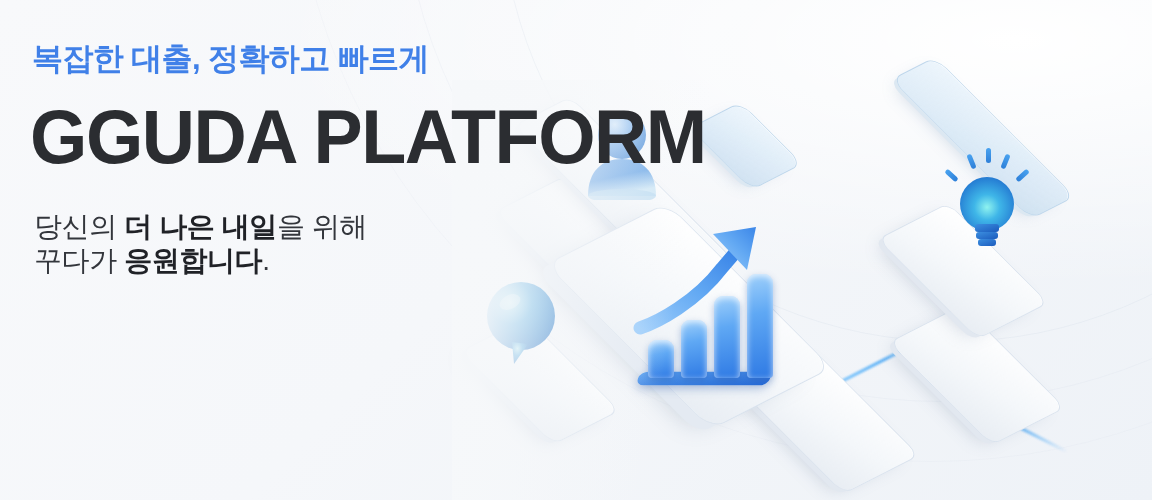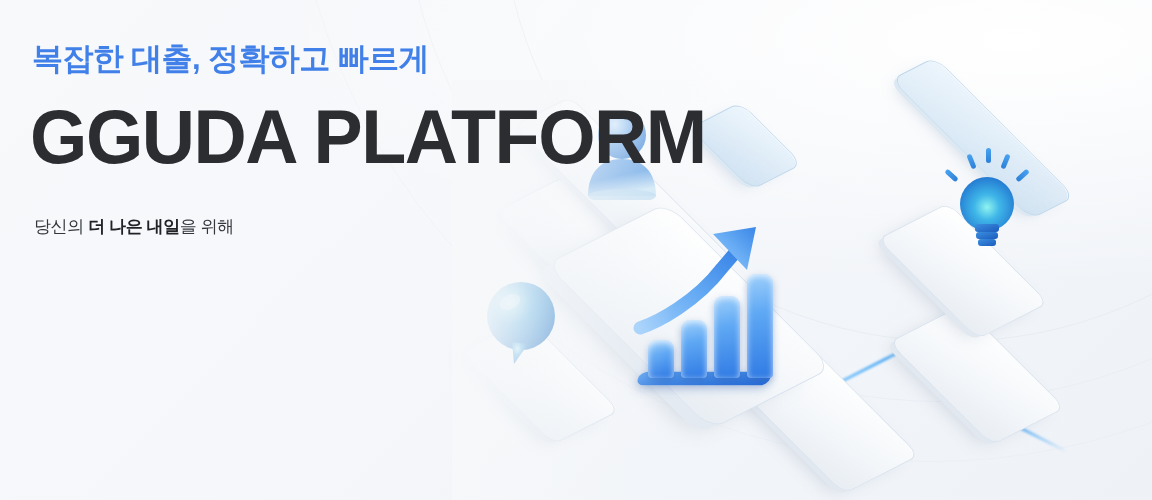--- a/index.html
+++ b/index.html
@@ -33,21 +33,21 @@
     color:#4080e8;white-space:nowrap;
   }
   .title{
     position:absolute;left:-2px;top:99px;
     font-size:76px;line-height:76px;font-weight:700;
     letter-spacing:-1.5px;color:#2b2d31;white-space:nowrap;
     transform:scaleX(.97);transform-origin:left center;
   }
   .sub{
     position:absolute;left:2px;top:210px;
-    font-size:17px;line-height:34px;color:#33363c;font-weight:500;
+    font-size:28px;line-height:34px;color:#33363c;font-weight:500;
     letter-spacing:-.4px;white-space:nowrap;
   }
   .sub b{font-weight:700;color:#202227;}
   .sub .ln{display:block;}
 
   
   .art{position:absolute;right:0;bottom:0;width:700px;height:420px;z-index:2;}
   .art .fade{
     position:absolute;inset:0;
     background:linear-gradient(100deg,#f6f8fa 0%,rgba(246,248,250,.92) 10%,rgba(246,248,250,0) 34%);
@@ -230,17 +230,20 @@
     <div class="fade"></div>
   </div>
 
   <div class="copy">
     <div class="eyebrow">복잡한 대출, 정확하고 빠르게</div>
     <div class="title">GGUDA PLATFORM</div>
     <div class="sub">
       <span class="ln">
         <span>당신의 </span><b>더 나은 내일</b><span>을 위해</span>
       </span>
+      <span class="ln">
+        <span>꾸다가 </span><b>응원합니다</b><span>.</span>
+      </span>
     </div>
   </div>
 
 
 </div>
 
 </body></html>

